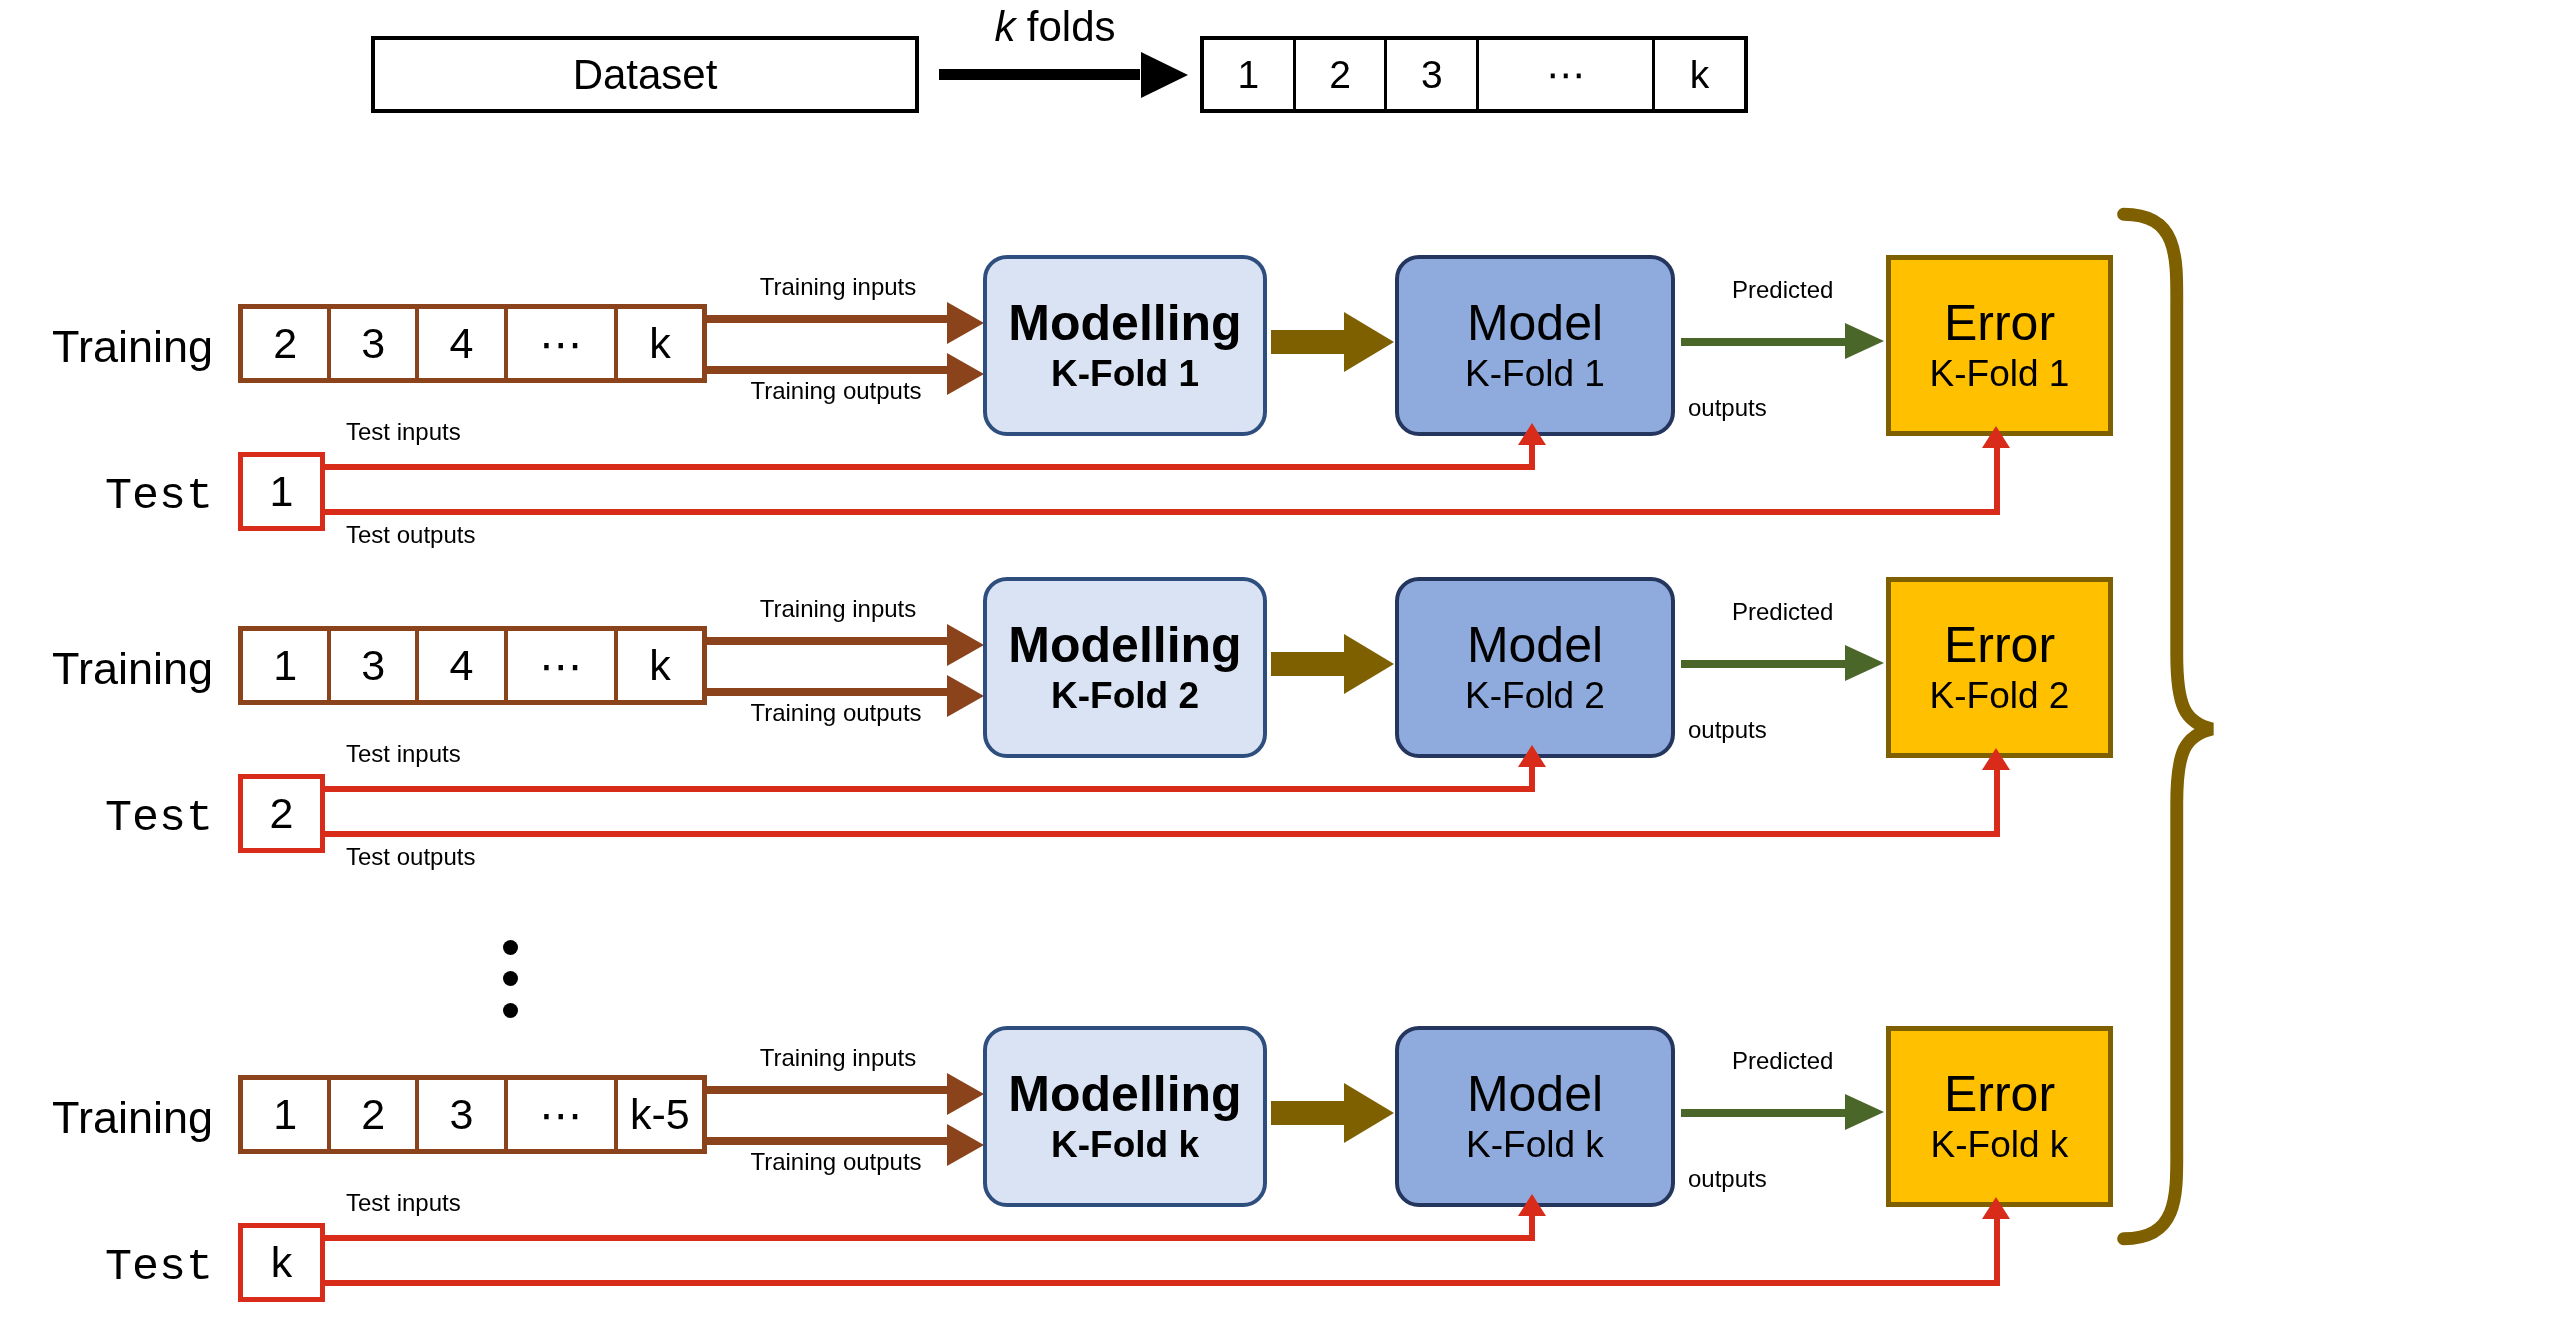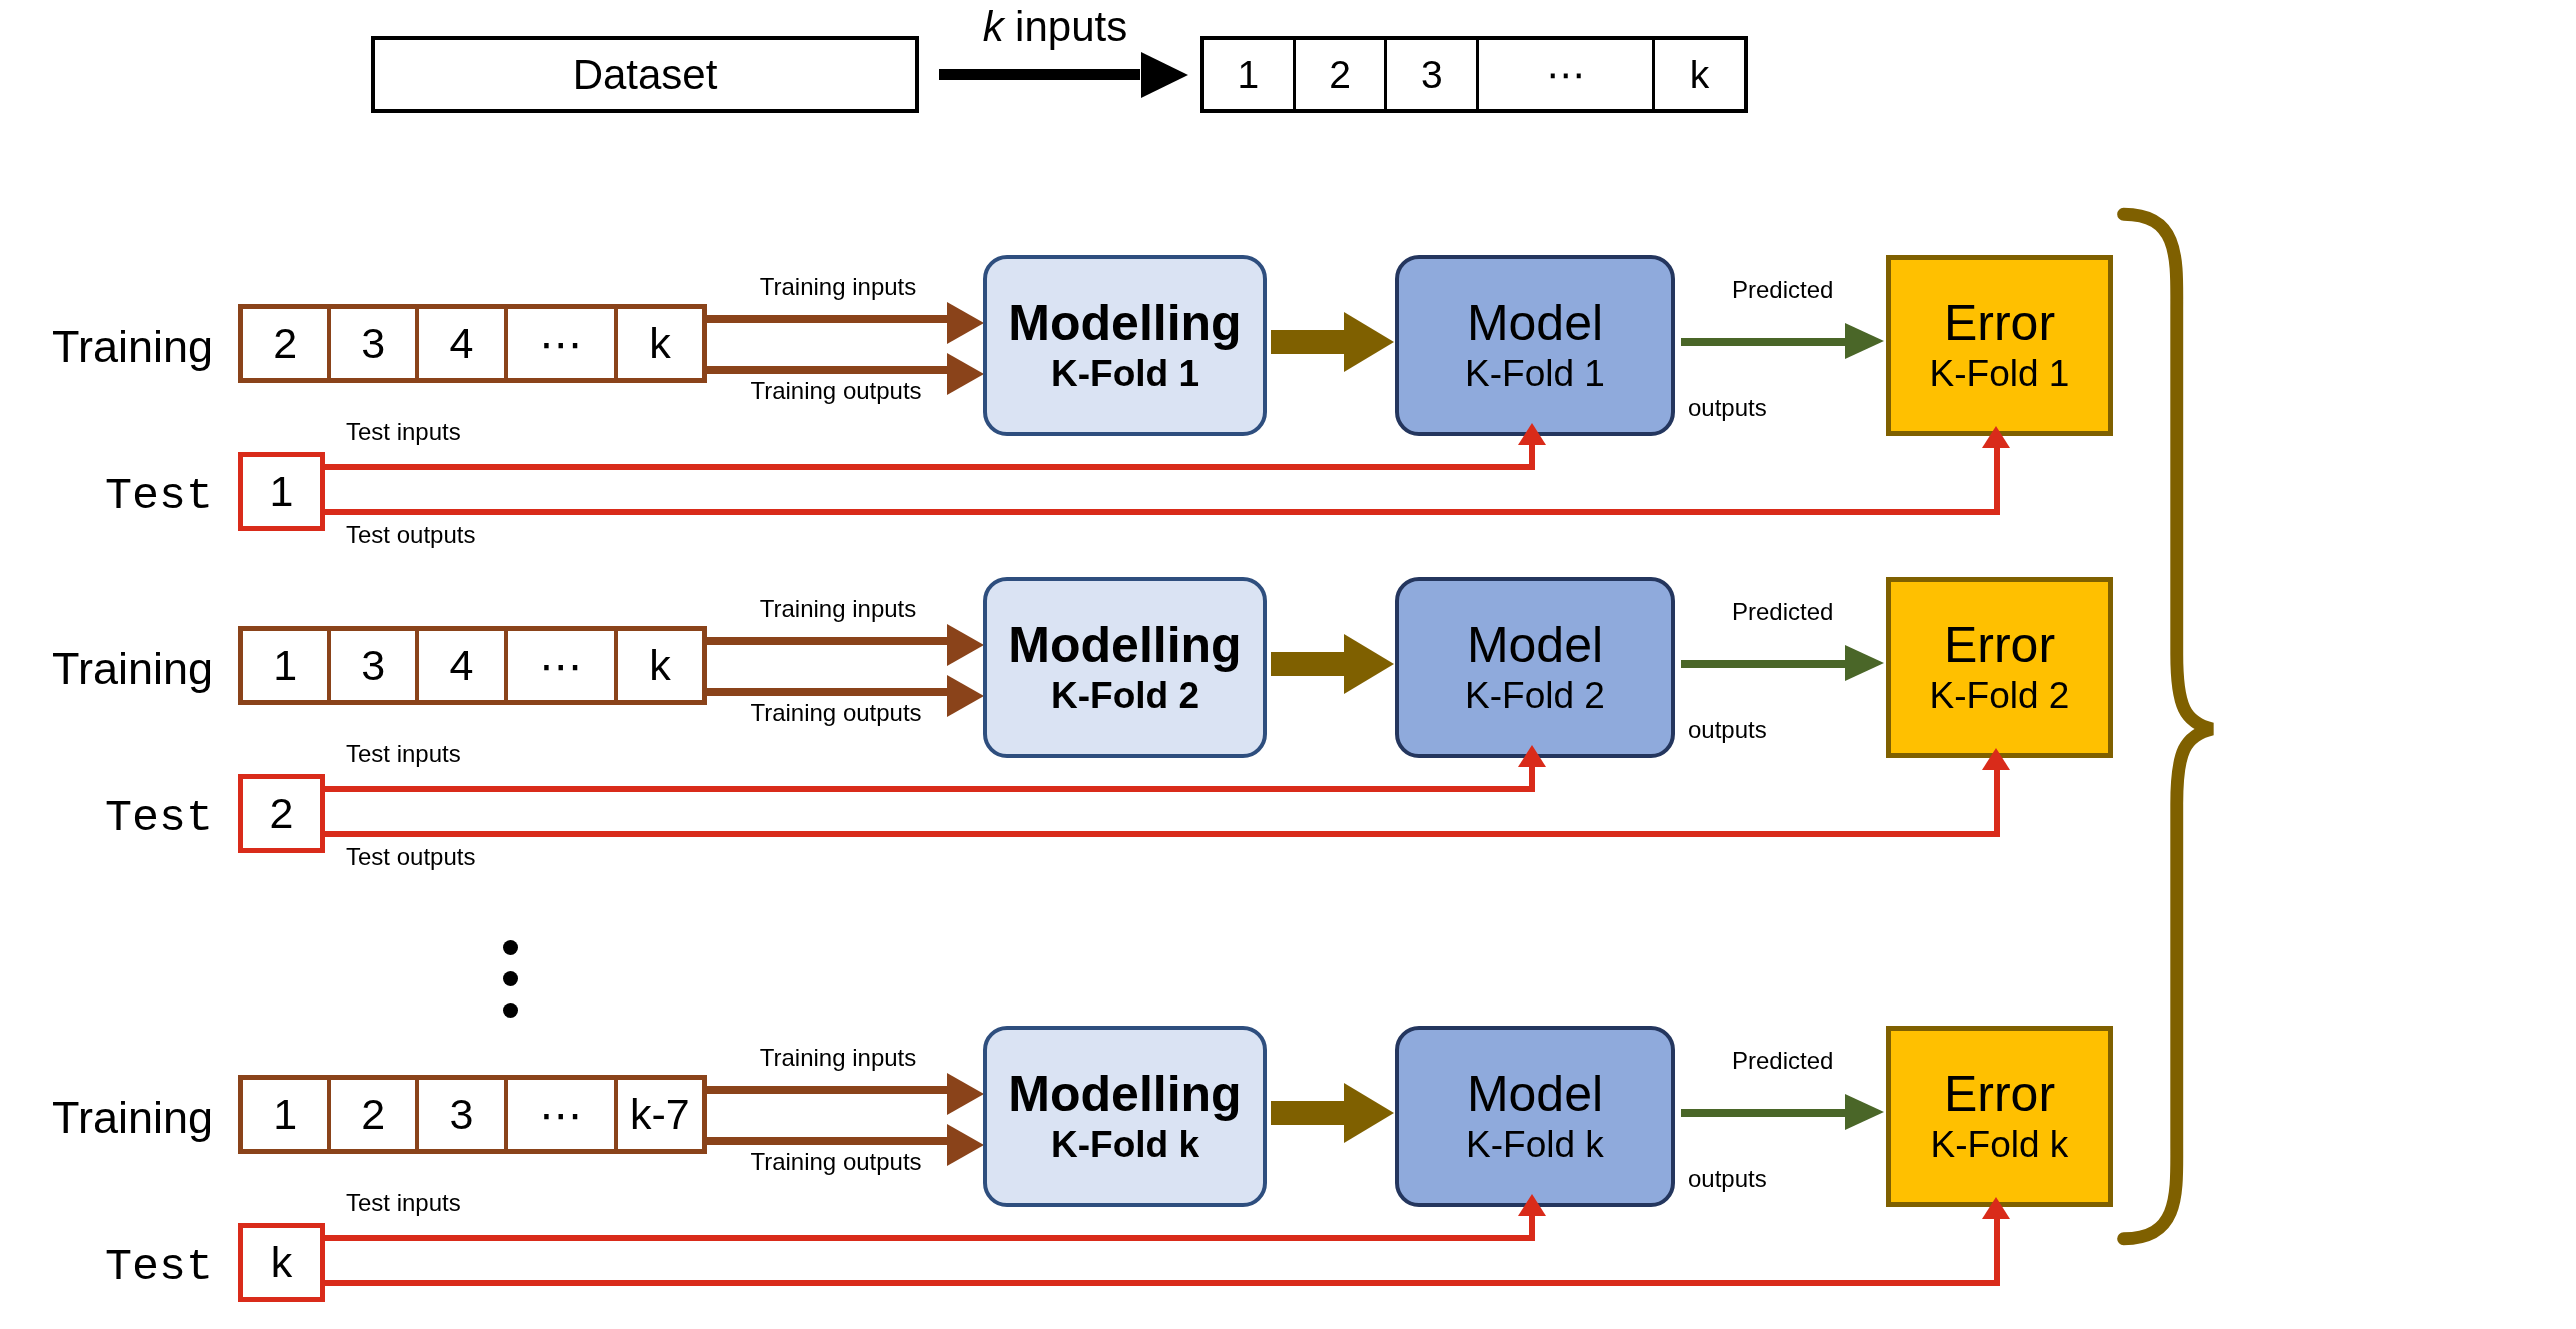--- a/index.html
+++ b/index.html
@@ -98,21 +98,21 @@
 </head>
 <body>
 
 <div class="canvas">
 
   <div class="abs flexc dataset-box">
     <span>Dataset</span>
   </div>
   <div class="abs flexc kfolds-lbl">
     <span class="it">k</span>
-    <span class="rest">inputs</span>
+    <span class="rest">folds</span>
   </div>
   <div class="abs arrow-body top-arrow-body"></div>
   <div class="abs top-arrow-head"></div>
   <div class="abs strip fold-strip">
     <div class="cell">1</div>
     <div class="cell">2</div>
     <div class="cell">3</div>
     <div class="cell wide">⋯</div>
     <div class="cell">k</div>
   </div>
@@ -217,21 +217,21 @@
     <span style="top:1003px;"></span>
   </div>
 
   <div class="abs fold-row" style="top:1026px;">
     <div class="abs side-lbl training-lbl">Training</div>
     <div class="abs strip training-strip">
       <div class="cell">1</div>
       <div class="cell">2</div>
       <div class="cell">3</div>
       <div class="cell wide2">⋯</div>
-      <div class="cell">k-7</div>
+      <div class="cell">k-5</div>
     </div>
     <div class="abs arrow-lbl training-inputs-lbl">Training inputs</div>
     <div class="abs brown-body a1"></div>
     <div class="abs brown-head a1"></div>
     <div class="abs brown-body a2"></div>
     <div class="abs brown-head a2"></div>
     <div class="abs arrow-lbl training-outputs-lbl">Training outputs</div>
 
     <div class="abs big-box modelling-box">
       <div class="box-title">Modelling</div>

